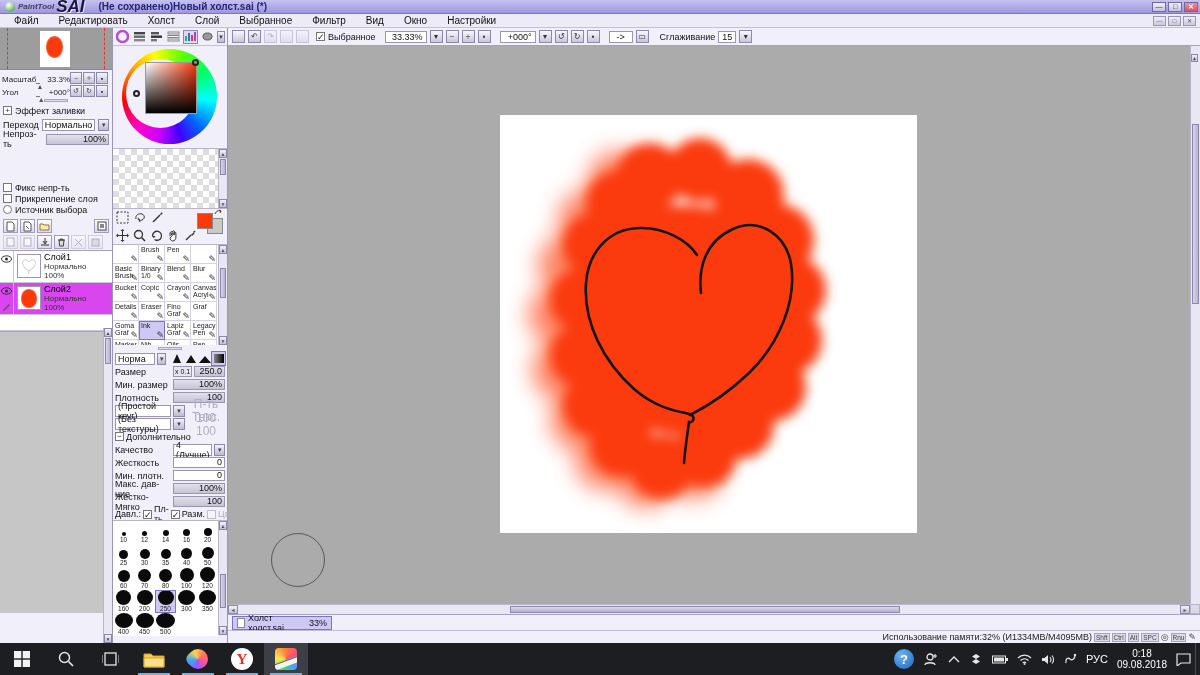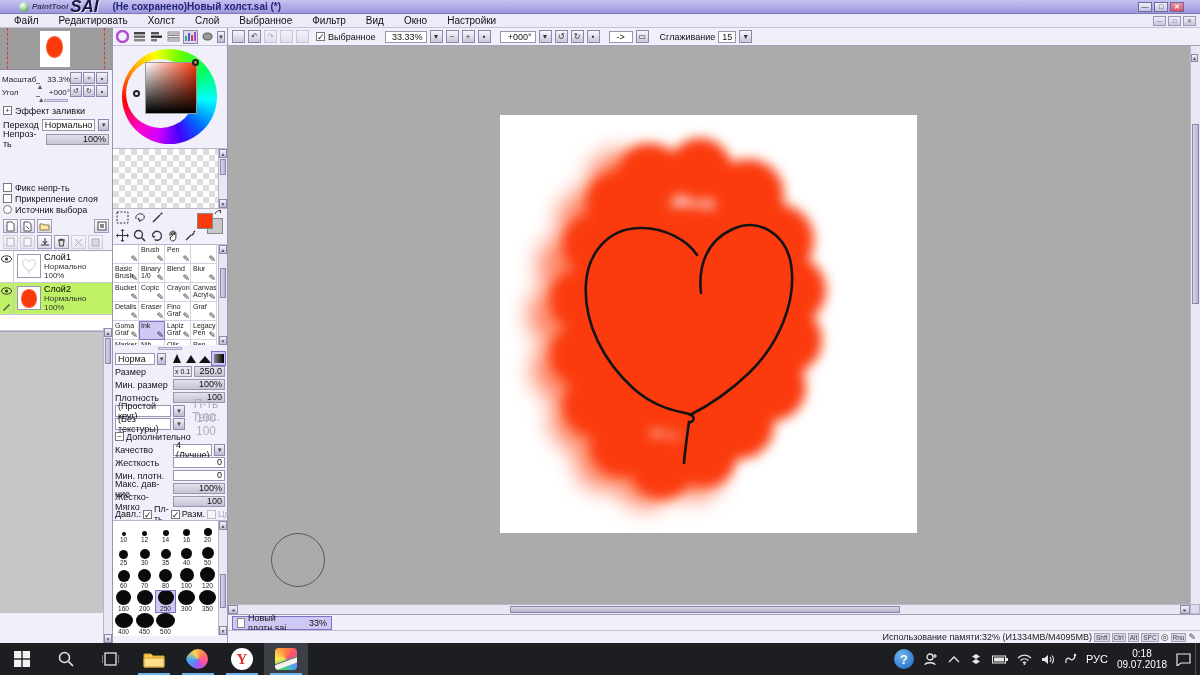--- a/index.html
+++ b/index.html
@@ -3,21 +3,21 @@
 <meta charset="utf-8">
 <style>
   html,body{margin:0;padding:0;background:#000;}
   .screen{position:relative;width:1200px;height:675px;font-family:"Liberation Sans",sans-serif;
     background:#f1eff9;overflow:hidden;-webkit-font-smoothing:antialiased;}
   .screen *{box-sizing:border-box;}
 
   
   .titlebar{position:absolute;top:0;left:0;right:0;height:14px;
     background:linear-gradient(#c6c2f1,#9d97dd);border-bottom:1px solid #7d77b8;
-    display:flex;align-items:center;padding:0 16px;}
+    display:flex;align-items:center;padding:0 2px;}
   .logo-orb{width:10px;height:10px;border-radius:50%;margin:0 3px;
     background:radial-gradient(circle at 35% 30%,#fff,#9fd89f 45%,#2d7a2d);}
   .logo-paint{font-size:8px;font-style:italic;color:#3c3c66;font-weight:bold;}
   .logo-sai{font-size:17px;font-style:italic;font-weight:bold;color:#15153f;margin:0 4px 0 2px;
     text-shadow:1px 1px 0 #e8e6ff;}
   .win-title{font-size:10px;font-weight:bold;color:#23237a;margin-left:10px;}
   .winbtns{margin-left:auto;display:flex;gap:2px;}
   .wbtn{width:14px;height:10px;border:1px solid #6e6a9e;background:linear-gradient(#f2f1fb,#c4c1e2);
     font-size:7px;line-height:8px;text-align:center;color:#333;}
   .wbtn.close{background:linear-gradient(#ef8f9d,#d85468);color:#fff;font-weight:bold;}
@@ -66,21 +66,21 @@
     display:flex;align-items:center;justify-content:center;color:#333;}
   .lp-row{display:flex;align-items:center;gap:3px;padding:0 3px;font-size:9px;color:#111;}
   .plusbox{width:9px;height:9px;border:1px solid #777;background:#fff;font-size:8px;line-height:7px;
     text-align:center;color:#333;flex:none;}
   .icorow{display:flex;gap:2px;align-items:center;padding:1px 3px;}
   .ibtn{width:15px;height:14px;border:1px solid #a09cba;background:linear-gradient(#fdfdff,#dbd8ea);
     display:flex;align-items:center;justify-content:center;}
   .ibtn.gray{opacity:.4;}
   .layerlist{background:#fff;border-top:1px solid #a6a2bd;}
   .layer{display:flex;height:32px;border-bottom:1px solid #c9c6da;position:relative;}
-  .layer.sel{background:#bef264;}
+  .layer.sel{background:#d946ef;}
   .l-eyecol{width:14px;border-right:1px solid #c9c6da;display:flex;flex-direction:column;}
   .l-eyebox{height:16px;display:flex;align-items:center;justify-content:center;}
   .l-thumb{width:24px;height:24px;margin:3px;border:1px solid #9a97b5;background:#fff;position:relative;overflow:hidden;}
   .l-meta{font-size:8px;color:#333;padding-top:2px;line-height:9px;}
   .l-name{font-size:9px;color:#000;}
   .lp-rest{background:#c6c6c6;border-top:1px solid #a6a2bd;}
 
   
   .mid-panel{position:absolute;left:113px;top:28px;bottom:32px;width:115px;background:#f1eff9;
     border-right:1px solid #9a96b5;}
@@ -820,21 +820,21 @@
         <span class="sarw" style="width:10px;height:100%;">◄</span>
         <span class="hthumb"></span>
         <span class="sarw" style="width:10px;height:100%;margin-left:auto;">►</span>
       </div>
       <div class="corner"></div>
     </div>
 
     <div class="tabbar">
       <div class="tab">
         <span class="pgico"></span>
-        <span>Новый плотн.sai</span>
+        <span>Холст холст.sai</span>
         <span class="tz">33%</span>
       </div>
     </div>
 
     <div class="statusbar">
       <span>Использование памяти:32% (И1334МВ/М4095МВ)</span>
       <span class="badge">Shft</span>
       <span class="badge">Ctrl</span>
       <span class="badge">Alt</span>
       <span class="badge">SPC</span>
@@ -921,21 +921,21 @@
       </span>
       <span>
         <svg width="13" height="12">
             <path d="M2 10C1 6 4 4 6 6 C8 8 11 6 11 2" fill="none" stroke="#e6e6e6" stroke-width="1.3"></path>
             <circle cx="11" cy="2" r="1.2" fill="#e6e6e6"></circle>
           </svg>
       </span>
       <span class="lang">РУС</span>
       <span class="clock">
         <div>0:18</div>
-        <div>09.07.2018</div>
+        <div>09.08.2018</div>
       </span>
       <span>
         <svg width="15" height="13">
             <path d="M1 1h13v9H5l-4 3z" fill="none" stroke="#e6e6e6" stroke-width="1.2"></path>
           </svg>
       </span>
     </div>
     <span class="desk-sliver"></span>
   </div>
 

